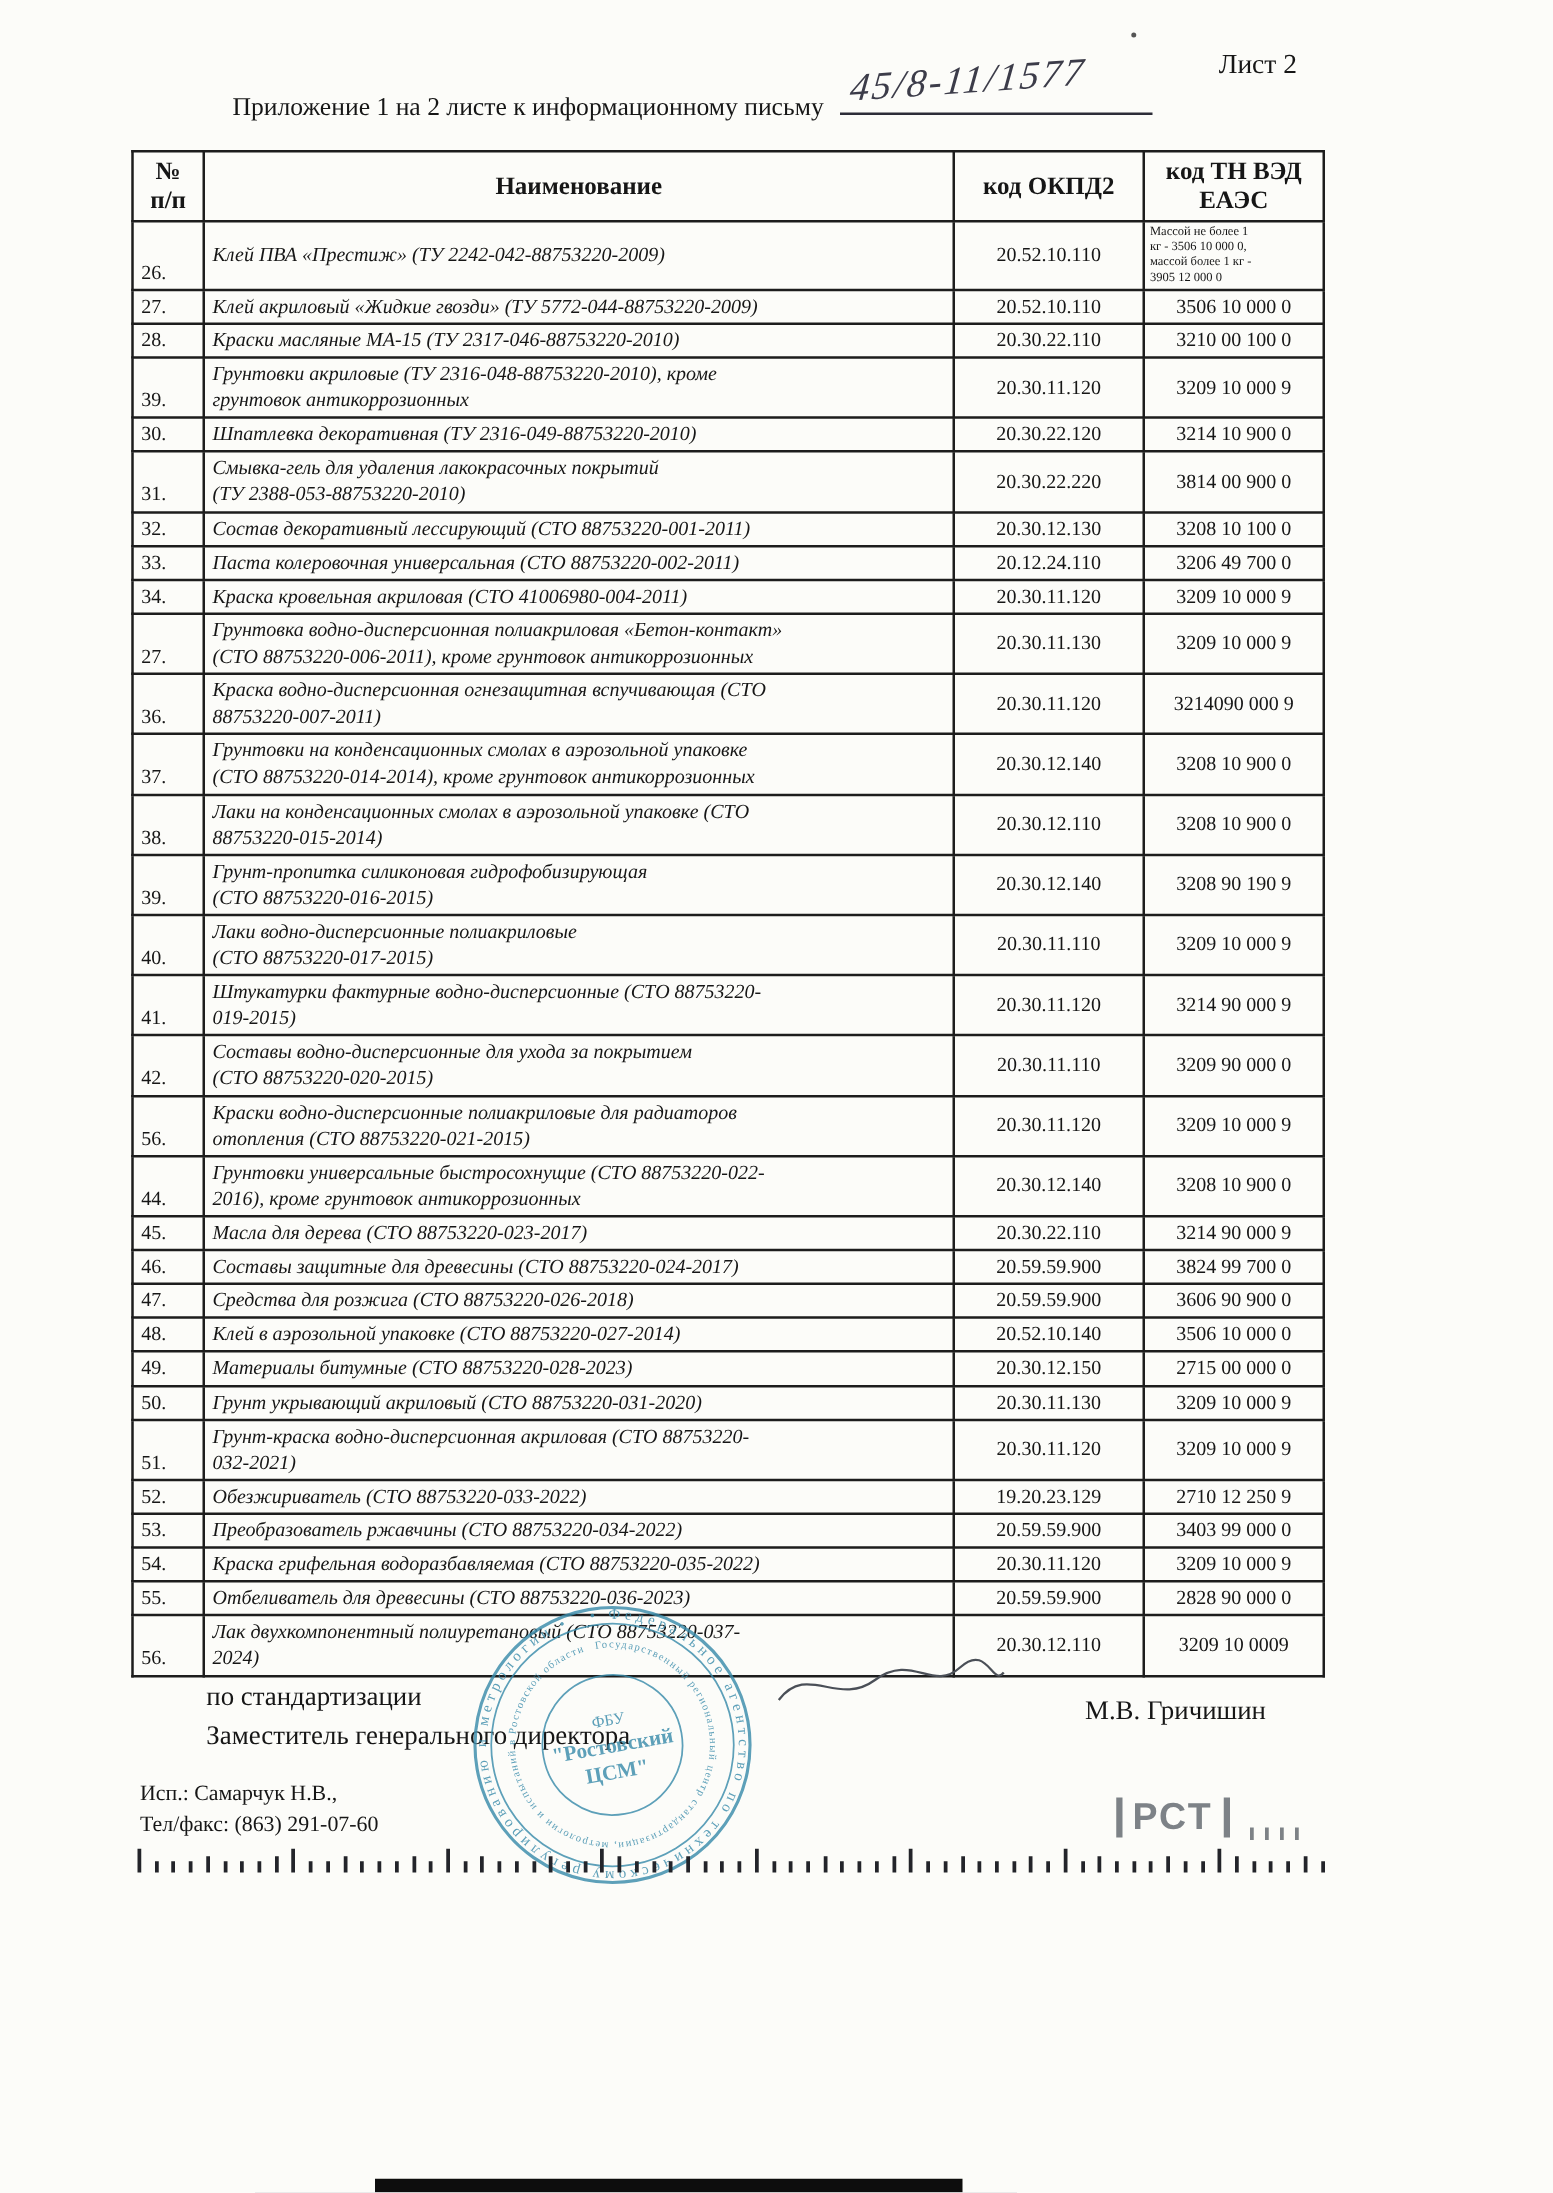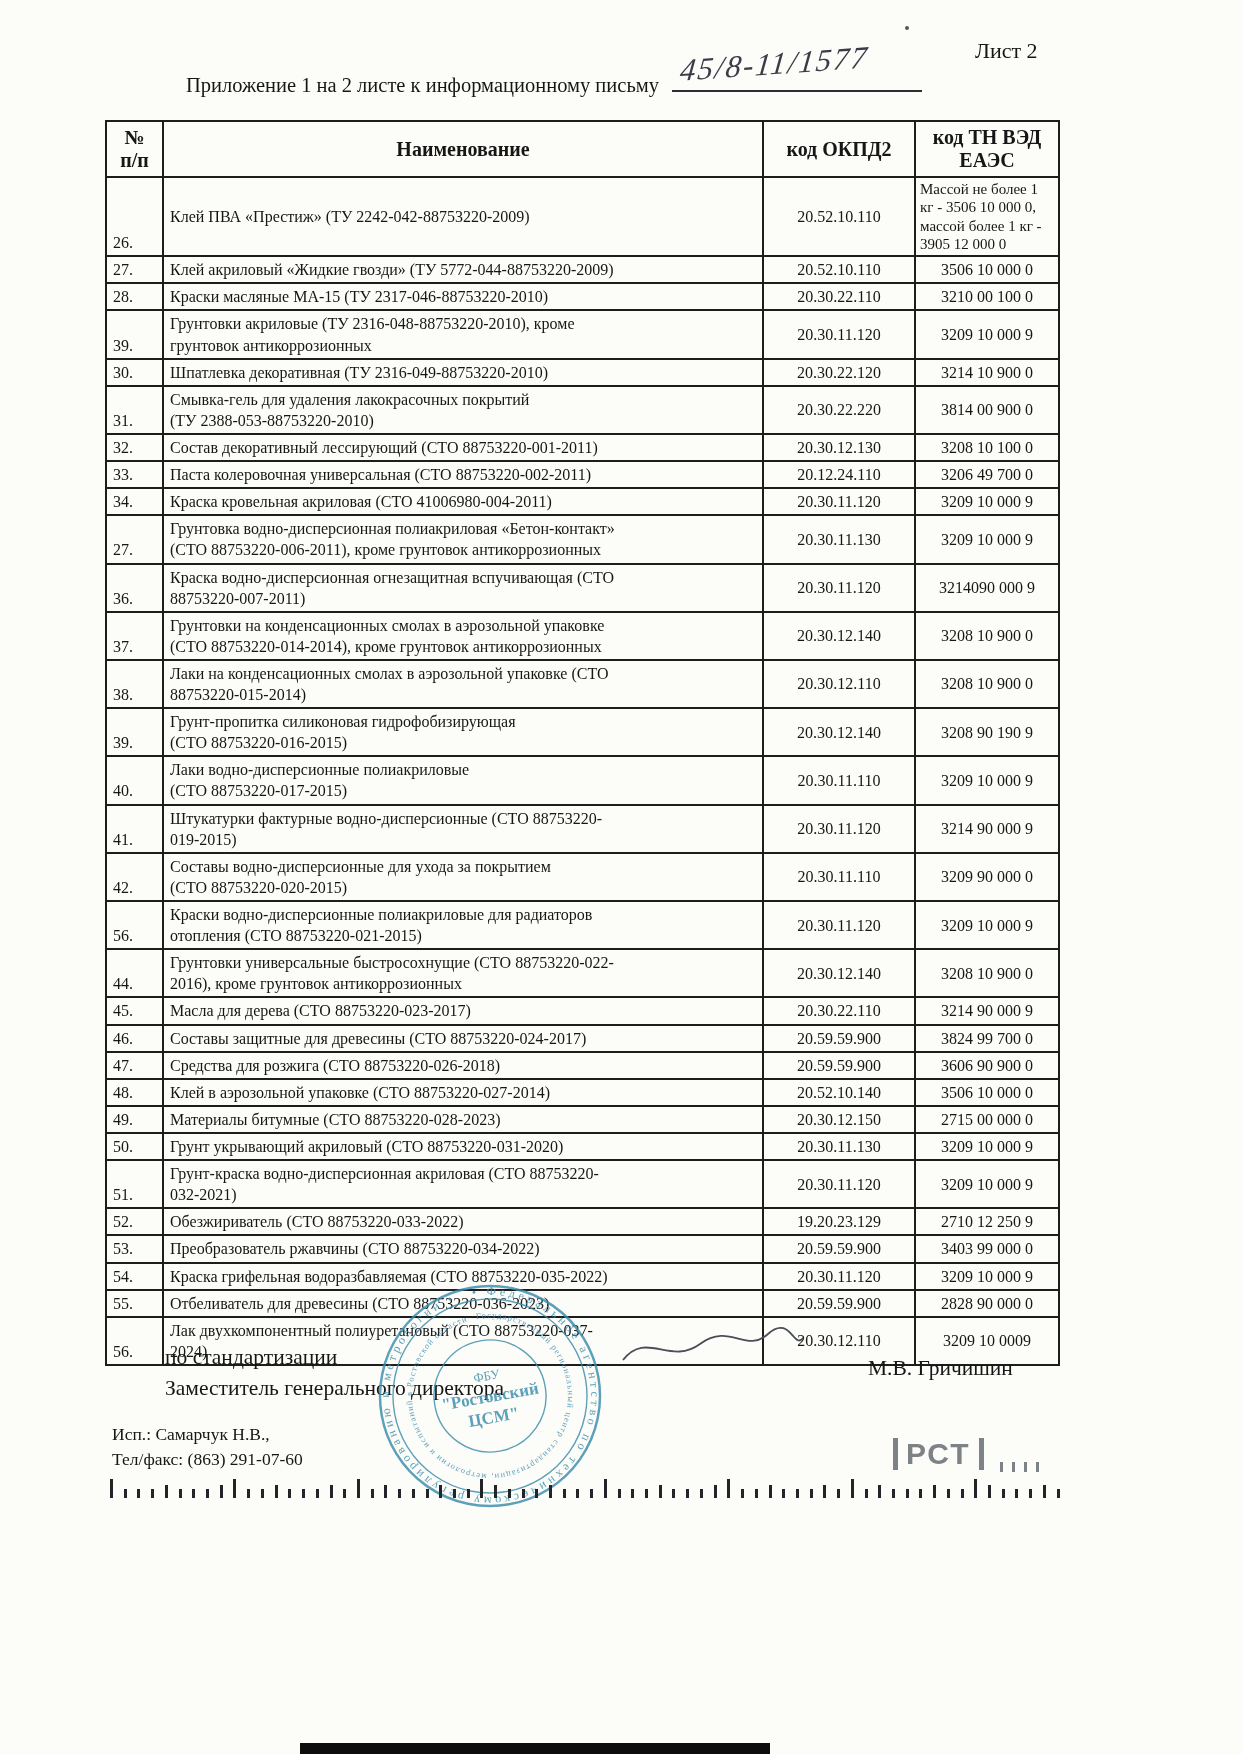--- a/index.html
+++ b/index.html
@@ -17,24 +17,24 @@
   }
   table.doc{
     position:absolute;left:105px;top:120px;width:953px;border-collapse:collapse;
     table-layout:fixed;
   }
   table.doc th,table.doc td{border:2px solid #1d1d1d;}
   table.doc th{font-size:20px;font-weight:bold;padding:4px 4px;line-height:1.15;text-align:center;}
   table.doc td{font-size:16px;line-height:1.32;padding:2px 6px;}
   col.c-num{width:57px;} col.c-name{width:600px;} col.c-okpd{width:152px;} col.c-tnved{width:144px;}
   td.col-num{vertical-align:bottom;padding-left:10px;font-size:16.5px;}
-  td.col-name{vertical-align:middle;white-space:pre-line;}
+  td.col-name{vertical-align:middle;white-space:pre-line;font-style:italic;}
   td.col-okpd{text-align:center;vertical-align:middle;font-size:16.5px;}
   td.col-tnved{text-align:center;vertical-align:middle;font-size:16.5px;white-space:pre-line;}
-  td.col-tnved.small{font-size:15px;line-height:1.22;text-align:left;padding:2px 4px;}
+  td.col-tnved.small{font-size:10px;line-height:1.22;text-align:left;padding:2px 4px;}
 
   .sign-title{position:absolute;left:165px;top:1342px;font-size:21.5px;line-height:1.45;}
   .sign-name{position:absolute;left:868px;top:1356px;font-size:21.5px;}
   .executor{position:absolute;left:112px;top:1422px;font-size:17.5px;line-height:1.45;}
   .stamp{position:absolute;left:372px;top:1278px;transform:rotate(-10deg);opacity:.82;}
   .sig-stroke{position:absolute;left:618px;top:1322px;}
   .rst-logo{position:absolute;left:893px;top:1438px;color:#7d8287;font-weight:bold;
     font-family:"Liberation Sans",sans-serif;font-size:30px;letter-spacing:2px;
     border-left:5px solid #7d8287;border-right:5px solid #7d8287;padding:0 8px;line-height:1.05;}
   .rst-ticks{position:absolute;left:1000px;top:1462px;display:flex;gap:9px;align-items:flex-end;}

